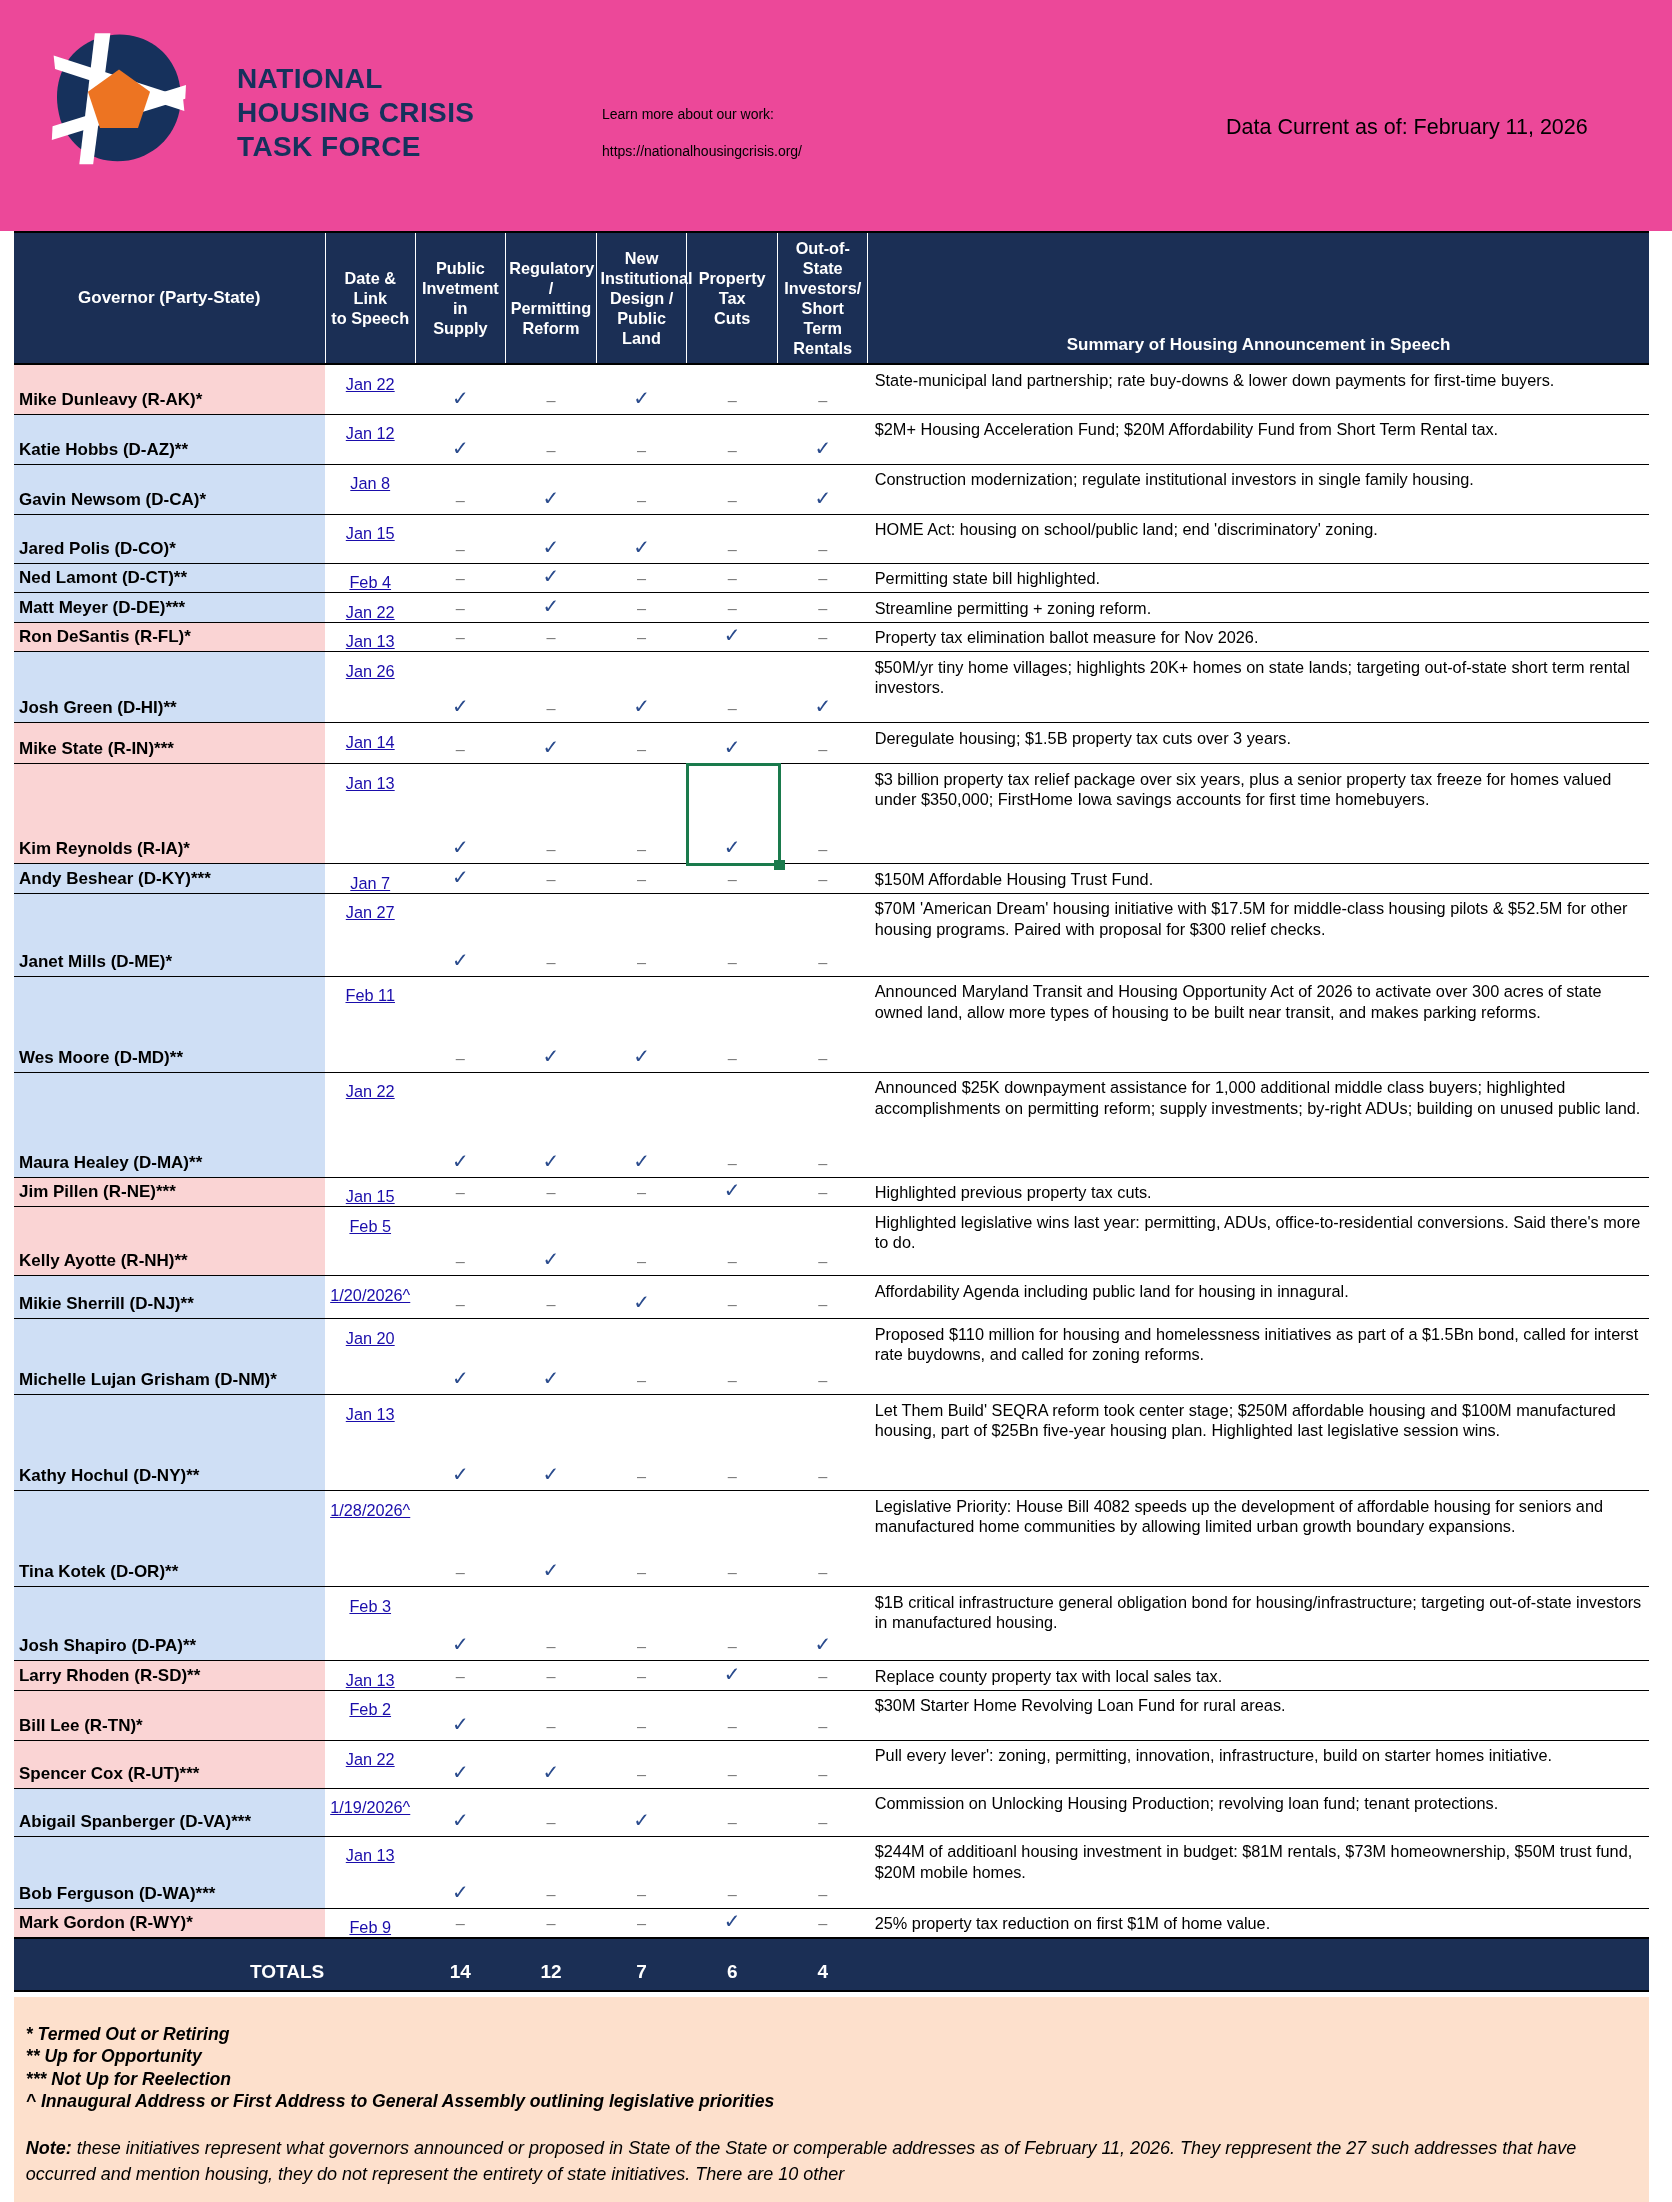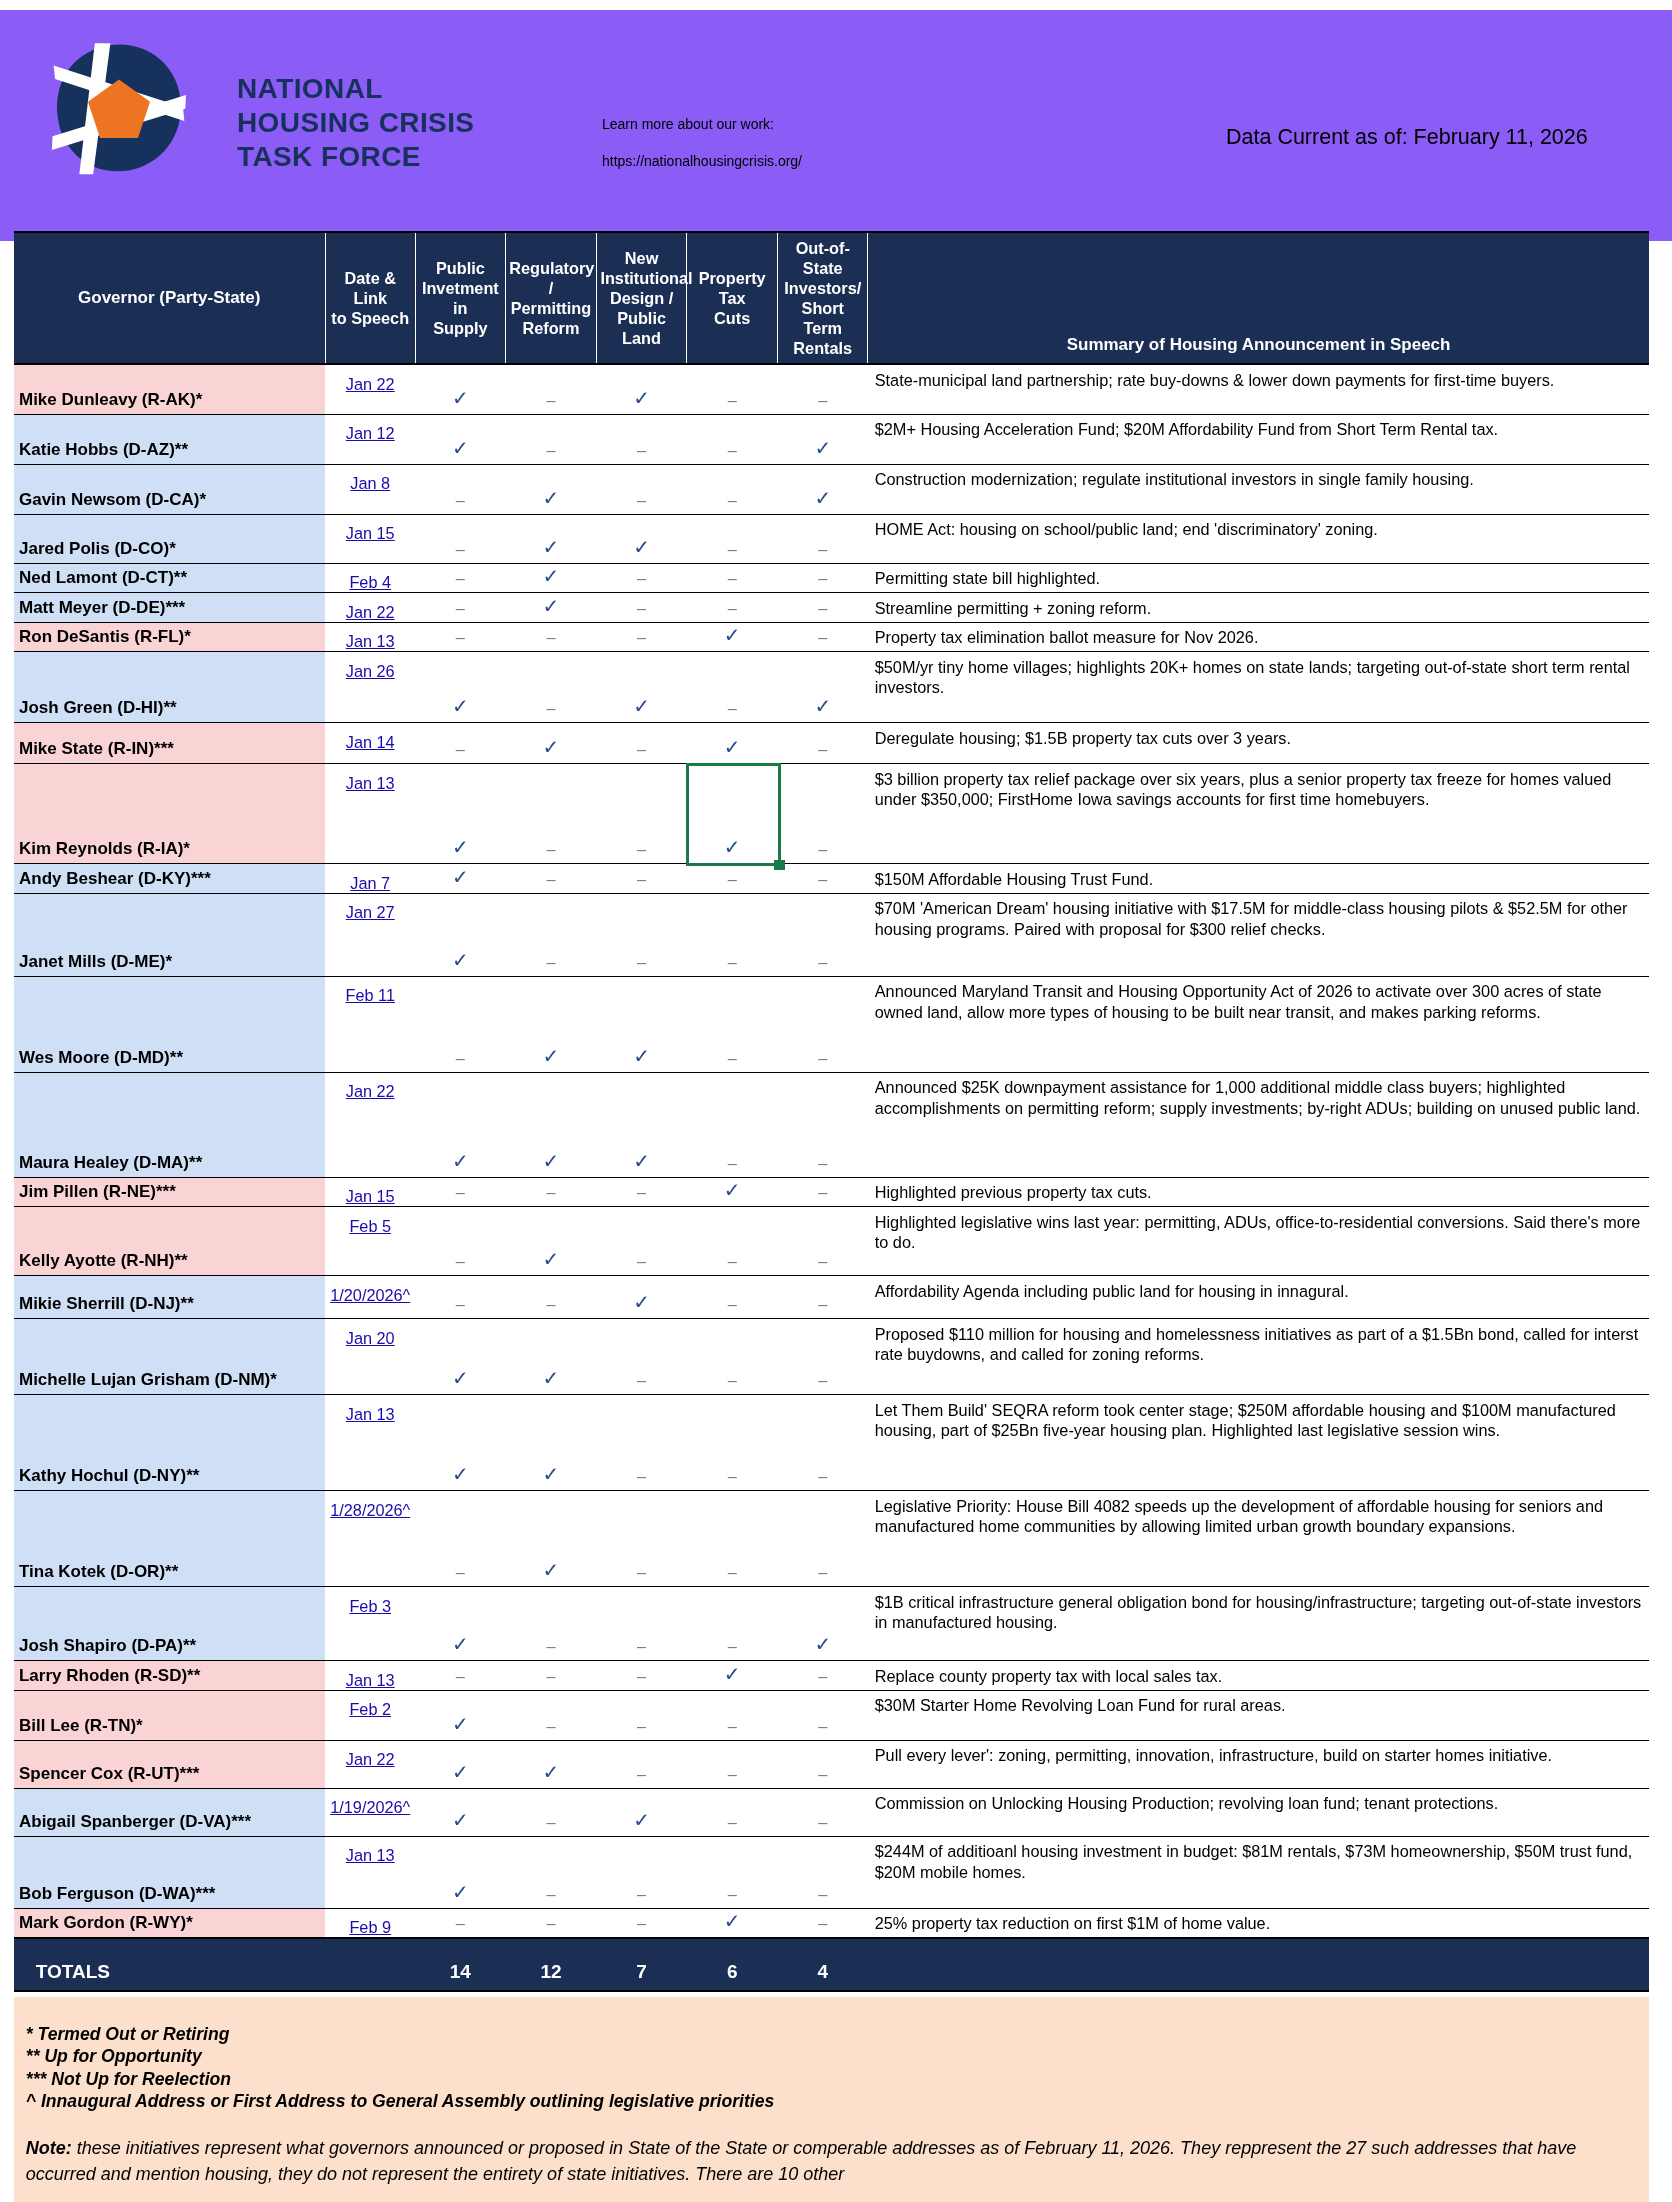--- a/index.html
+++ b/index.html
@@ -12,23 +12,23 @@
   #page {
     position: relative;
     width: 1673px; height: 2203px;
     overflow: hidden;
     background: #ffffff;
   }
 
   
   .header {
     position: absolute;
-    left: 0; top: 10px;
+    left: 0; top: 0;
     width: 1673px; height: 231px;
-    background: #8b5cf6;
+    background: #ec4899;
   }
   .logo-wrap {
     position: absolute;
     left: 50px; top: 27.5px;
     width: 138px; height: 138px;
   }
   .brand-text {
     position: absolute;
     left: 237px; top: 62px;
     color: #16315c;
@@ -142,21 +142,21 @@
     background: #1b2f55;
     color: #ffffff;
     font-weight: bold;
     font-size: 19px;
     border-top: 2.6px solid #000000;
     border-bottom: 2.6px solid #000000;
     height: 53px;
     vertical-align: bottom;
     padding-bottom: 6.9px;
   }
-  tfoot td.tlabel { text-align: left; padding-left: 22px; }
+  tfoot td.tlabel { text-align: right; padding-left: 22px; }
   tfoot td.tnum   { text-align: center; }
   tfoot td.tblank { }
 
   
   .sel-box {
     position: absolute;
     border: 3.4px solid #1a7a4c;
     background: transparent;
     pointer-events: none;
     z-index: 25;

